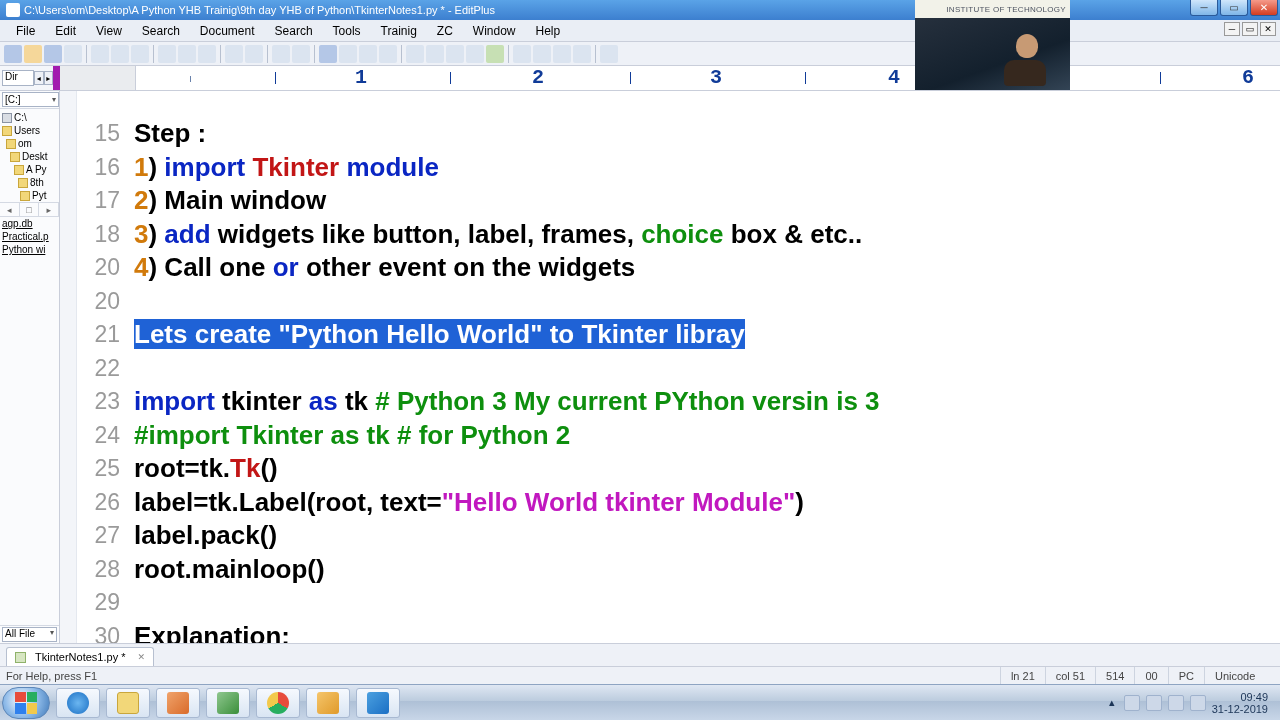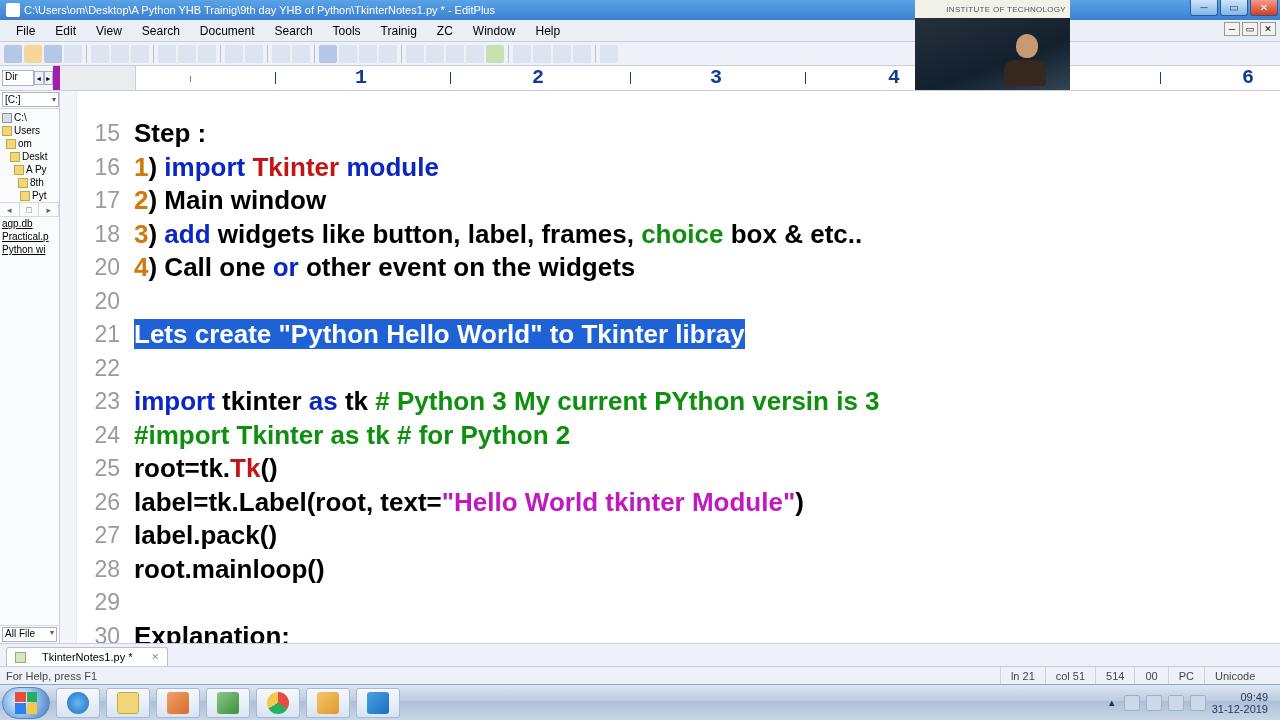--- a/index.html
+++ b/index.html
@@ -57,21 +57,21 @@
 .line .ln { width:57px; text-align:right; padding-right:14px; color:#9a9a9a; font-weight:normal; font-size:23px; }
 .line .code { color:#000; }
 .code .c-blue { color:#0a26c3; }
 .code .c-red { color:#c21616; }
 .code .c-green { color:#0e8f0e; }
 .code .c-mag { color:#c118bf; }
 .code .c-orange { color:#d17a0b; }
 .code .sel { background:#1f62d6; color:#fff; }
 
 .doc-tabs { height:23px; background:#eef1f7; border-top:1px solid #c9ceda; display:flex; align-items:flex-end; padding-left:6px; font-size:11px; }
-.doc-tabs .tab { height:19px; background:#fff; border:1px solid #b7c0d0; border-bottom:none; border-radius:3px 3px 0 0; padding:1px 8px; display:flex; align-items:center; gap:16px; }
+.doc-tabs .tab { height:19px; background:#fff; border:1px solid #b7c0d0; border-bottom:none; border-radius:3px 3px 0 0; padding:1px 8px; display:flex; align-items:center; gap:9px; }
 .doc-tabs .tab .fi { width:11px; height:11px; background:#d7e6c2; border:1px solid #8fb26a; }
 .doc-tabs .tab .x { font-size:9px; color:#888; margin-left:3px; }
 
 .statusbar { height:18px; background:#eef1f7; border-top:1px solid #c9ceda; display:flex; align-items:center; font-size:11px; color:#444; padding:0 6px; }
 .statusbar .grow { flex:1; }
 .statusbar .cell { padding:0 10px; border-left:1px solid #cdd4e0; height:100%; display:flex; align-items:center; }
 
 .taskbar { height:36px; background:linear-gradient(to bottom,#dfe7f3 0%,#bcccde 45%,#aec0d6 46%,#c8d6e8 100%); border-top:1px solid #8ea4c2; display:flex; align-items:center; padding-left:2px; position:relative; }
 .start { width:48px; height:32px; border-radius:16px; background:radial-gradient(circle at 40% 40%,#fff,#8fbbe9 50%,#3e78b8 100%); display:flex; align-items:center; justify-content:center; border:1px solid #5d87b9; }
 .start .orb { width:22px; height:22px; display:grid; grid-template-columns:1fr 1fr; grid-template-rows:1fr 1fr; gap:1px; }

